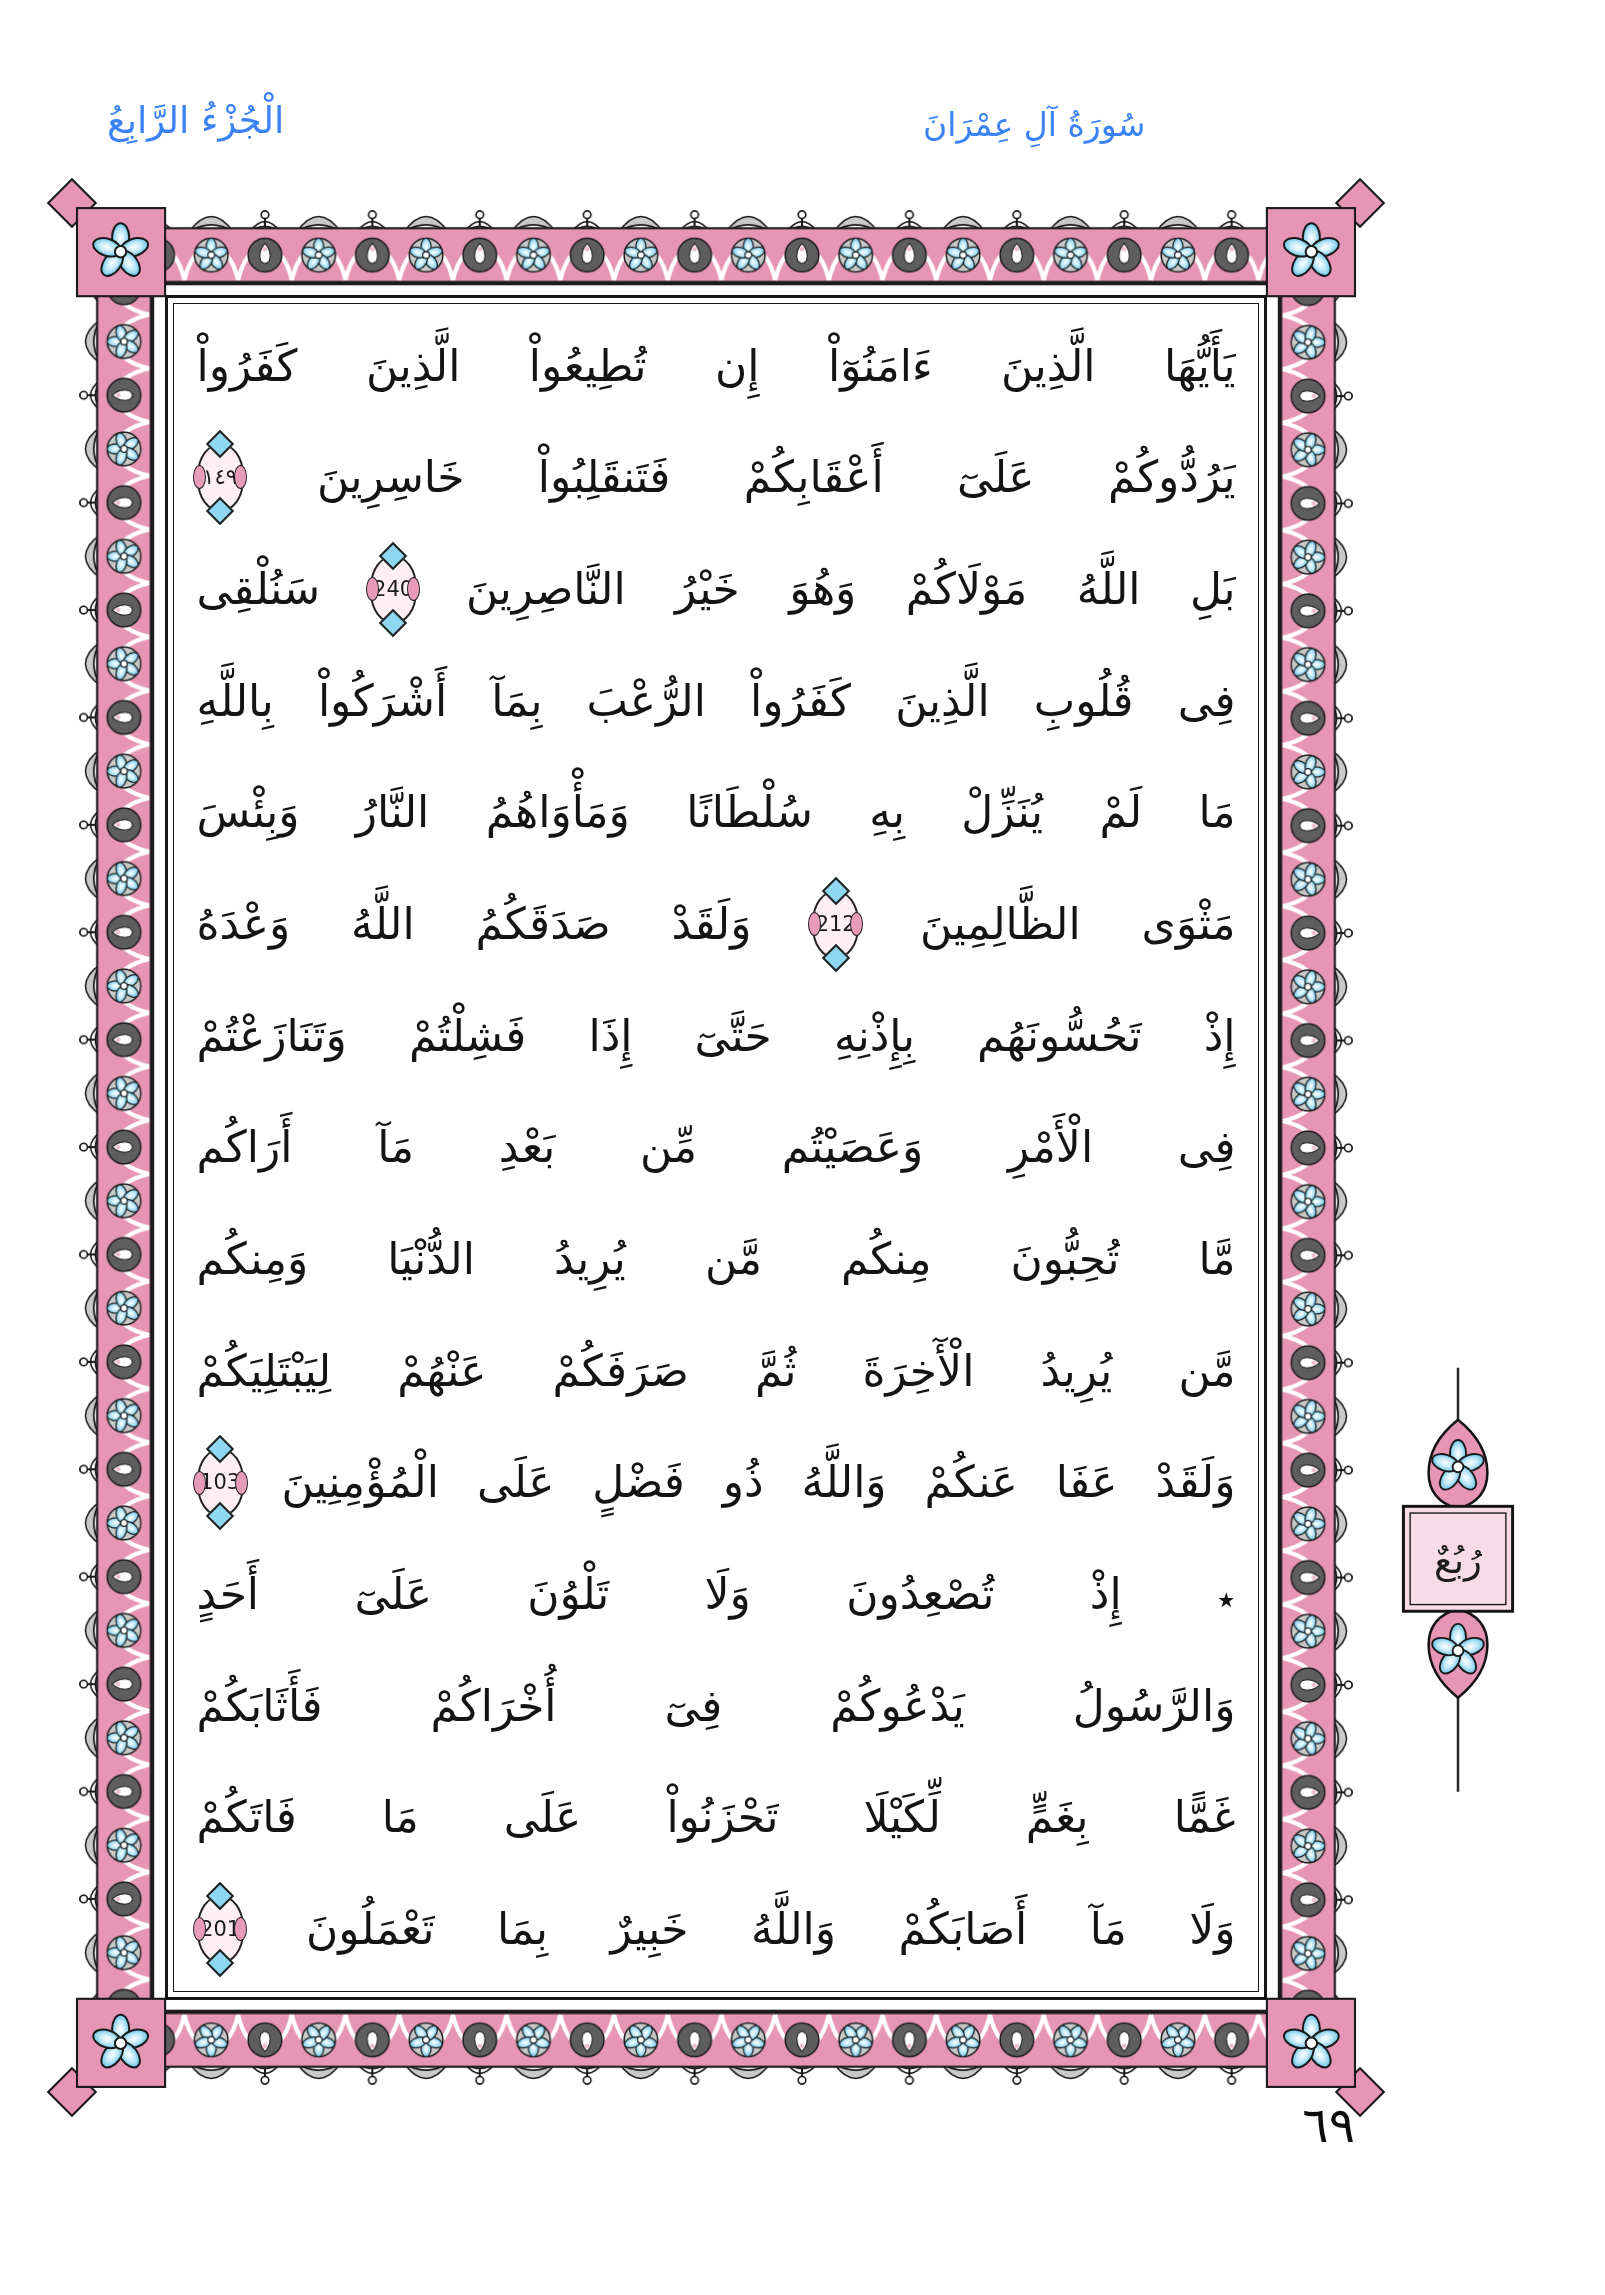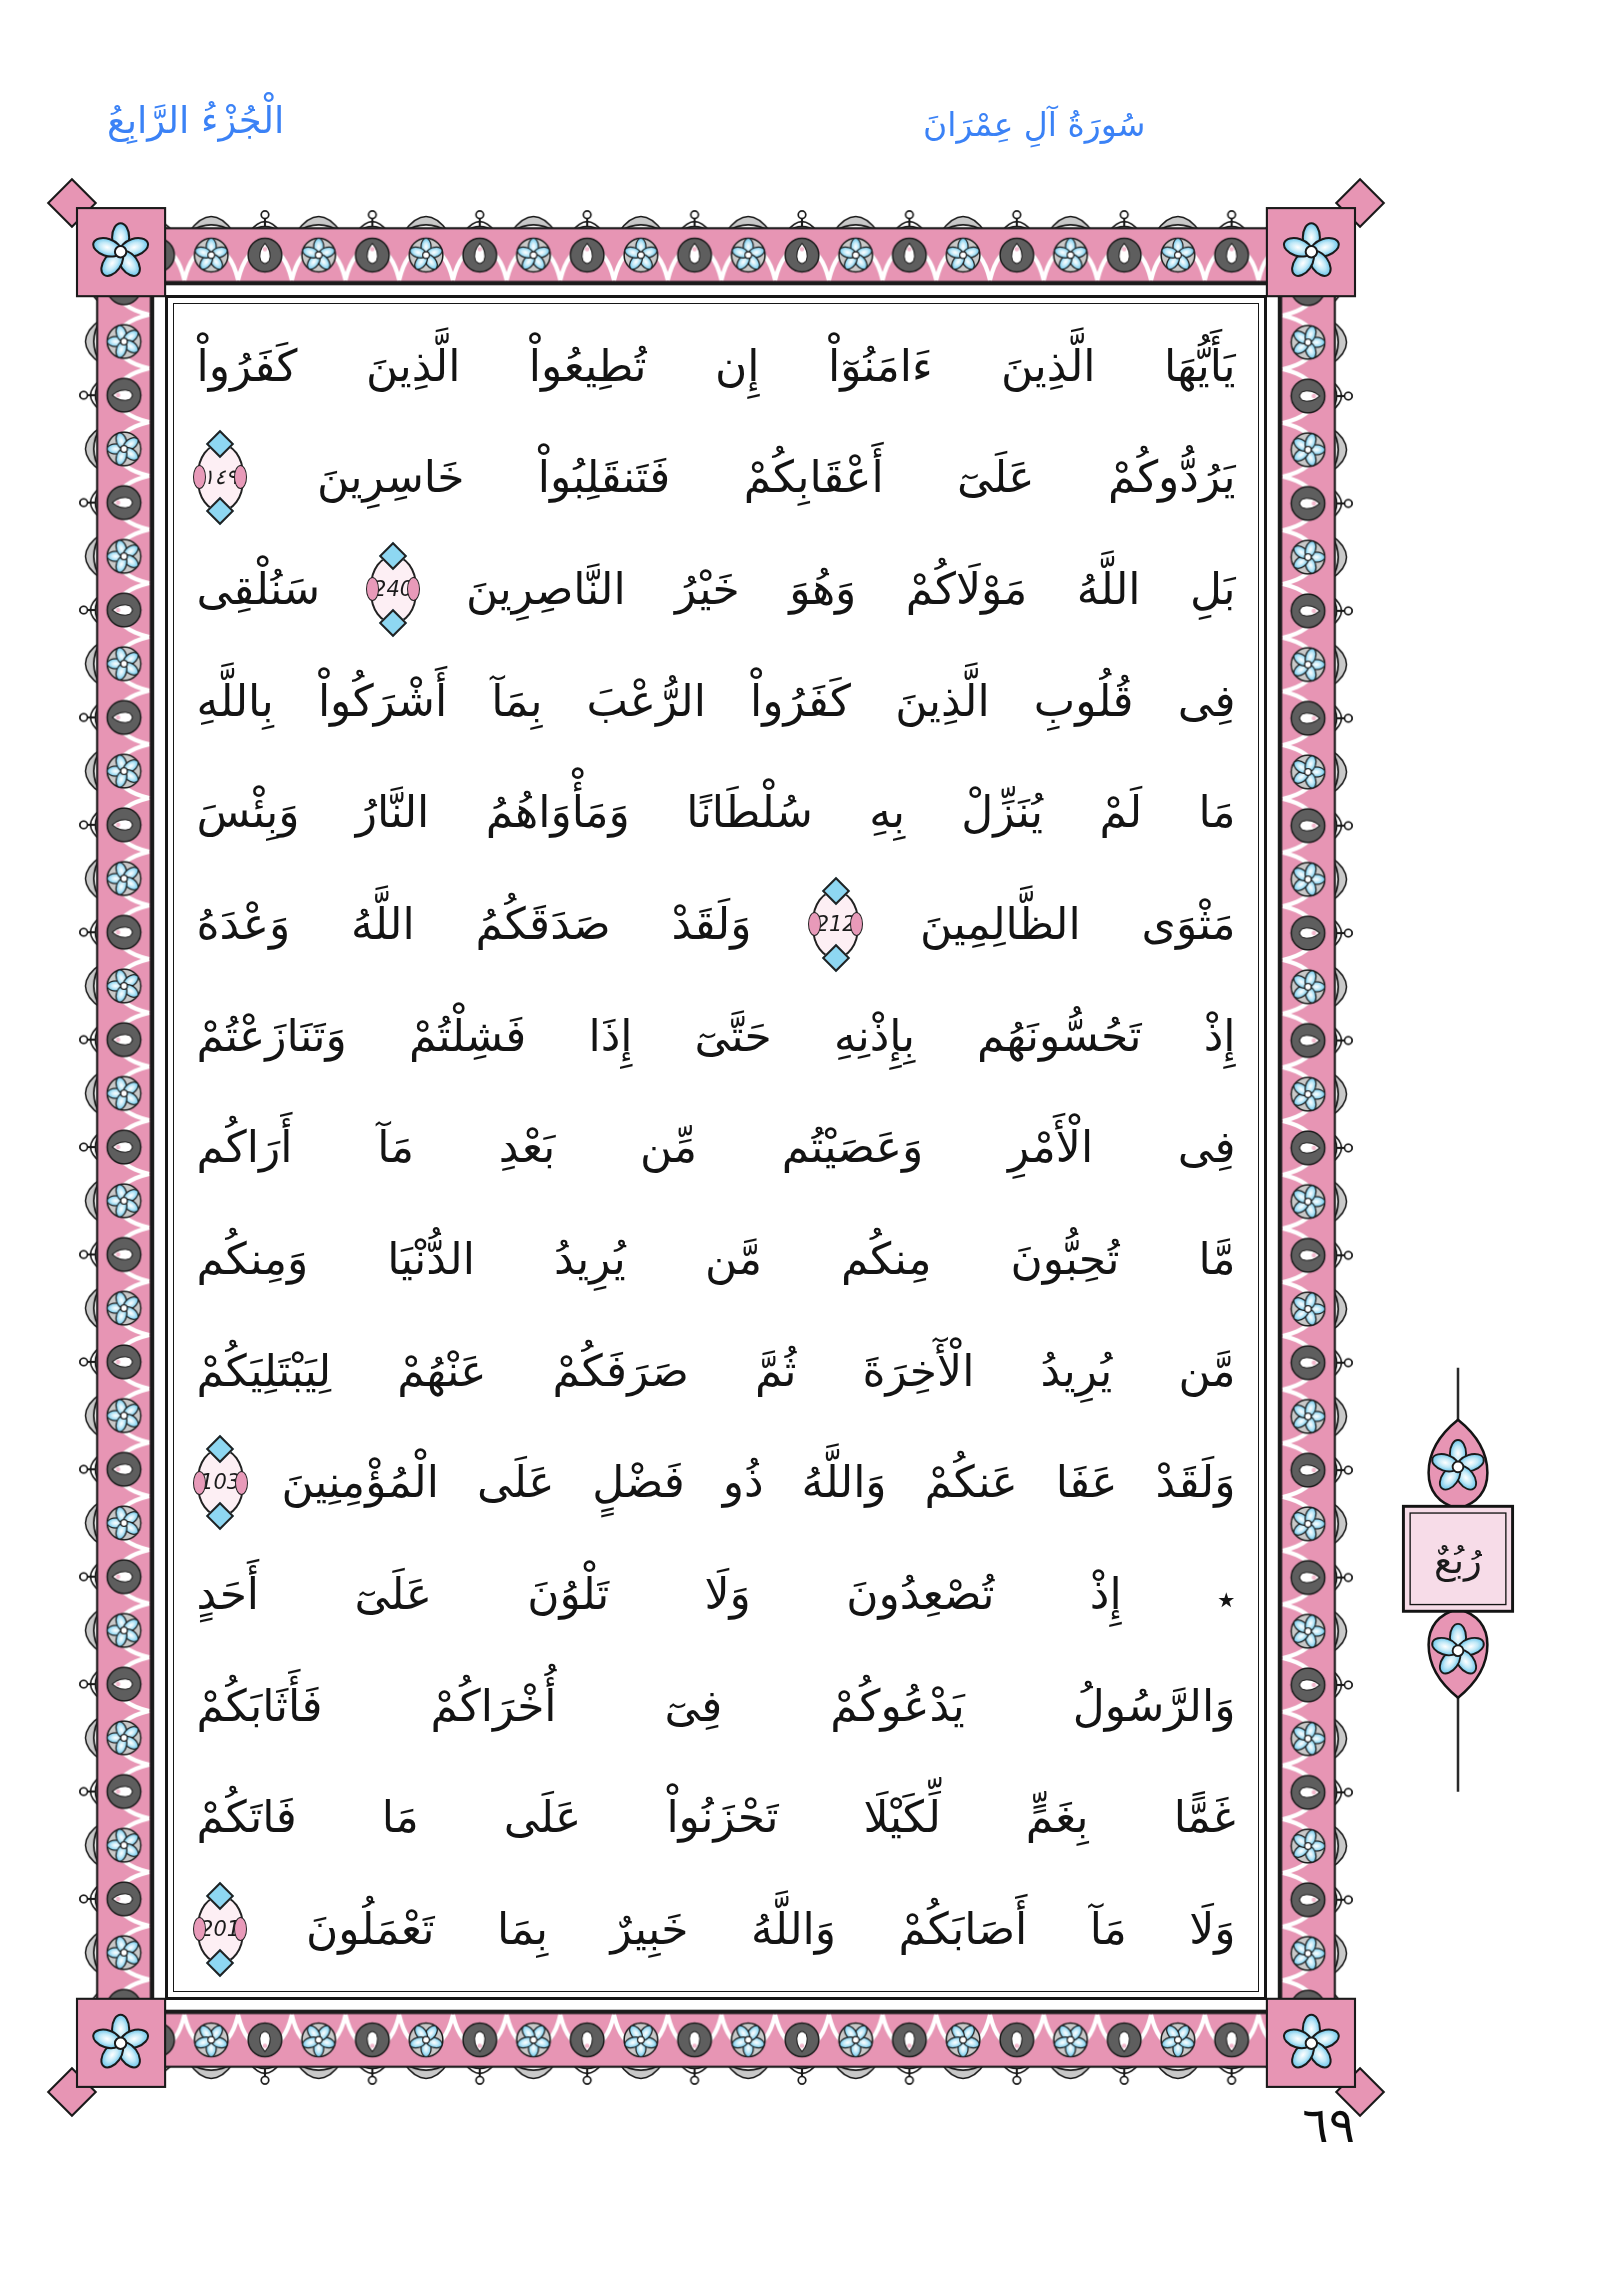--- a/index.html
+++ b/index.html
@@ -22,21 +22,21 @@
   
   #lines-host{position:absolute;inset:11.8px 28.5px;display:flex;flex-direction:column;}
   .qline{flex:1;display:flex;direction:rtl;justify-content:space-between;align-items:center;
          font-size:44px;line-height:1.05;color:#141414;}
   .word{white-space:nowrap;}
   .hizb{font-size:34px;padding-top:11.8px;}
 
   
   .ayah{position:relative;display:inline-flex;align-items:center;justify-content:center;
         width:47px;height:69px;background:#fdeff4;border:2.5px solid #222;
-        border-radius:50% / 46%;box-sizing:border-box;flex:0 0 auto;font-style:italic;}
+        border-radius:50% / 46%;box-sizing:border-box;flex:0 0 auto;}
   .ayah::before,.ayah::after{content:"";position:absolute;left:50%;width:16px;height:16px;
         background:#8ed7f2;border:2.1px solid #222;transform:translateX(-50%) rotate(45deg);}
   .ayah::before{top:-11px}
   .ayah::after{bottom:-11px}
   .ayah .curl{position:absolute;width:11px;height:22px;background:#e89ab9;border:1.7px solid #222;
         border-radius:50%;top:50%;transform:translateY(-50%);}
   .ayah .curl.l{left:-5.9px}
   .ayah .curl.r{right:-5.9px}
   .ayah .num{font-size:21px;color:#1b1b1b;line-height:1;direction:rtl;}
 

